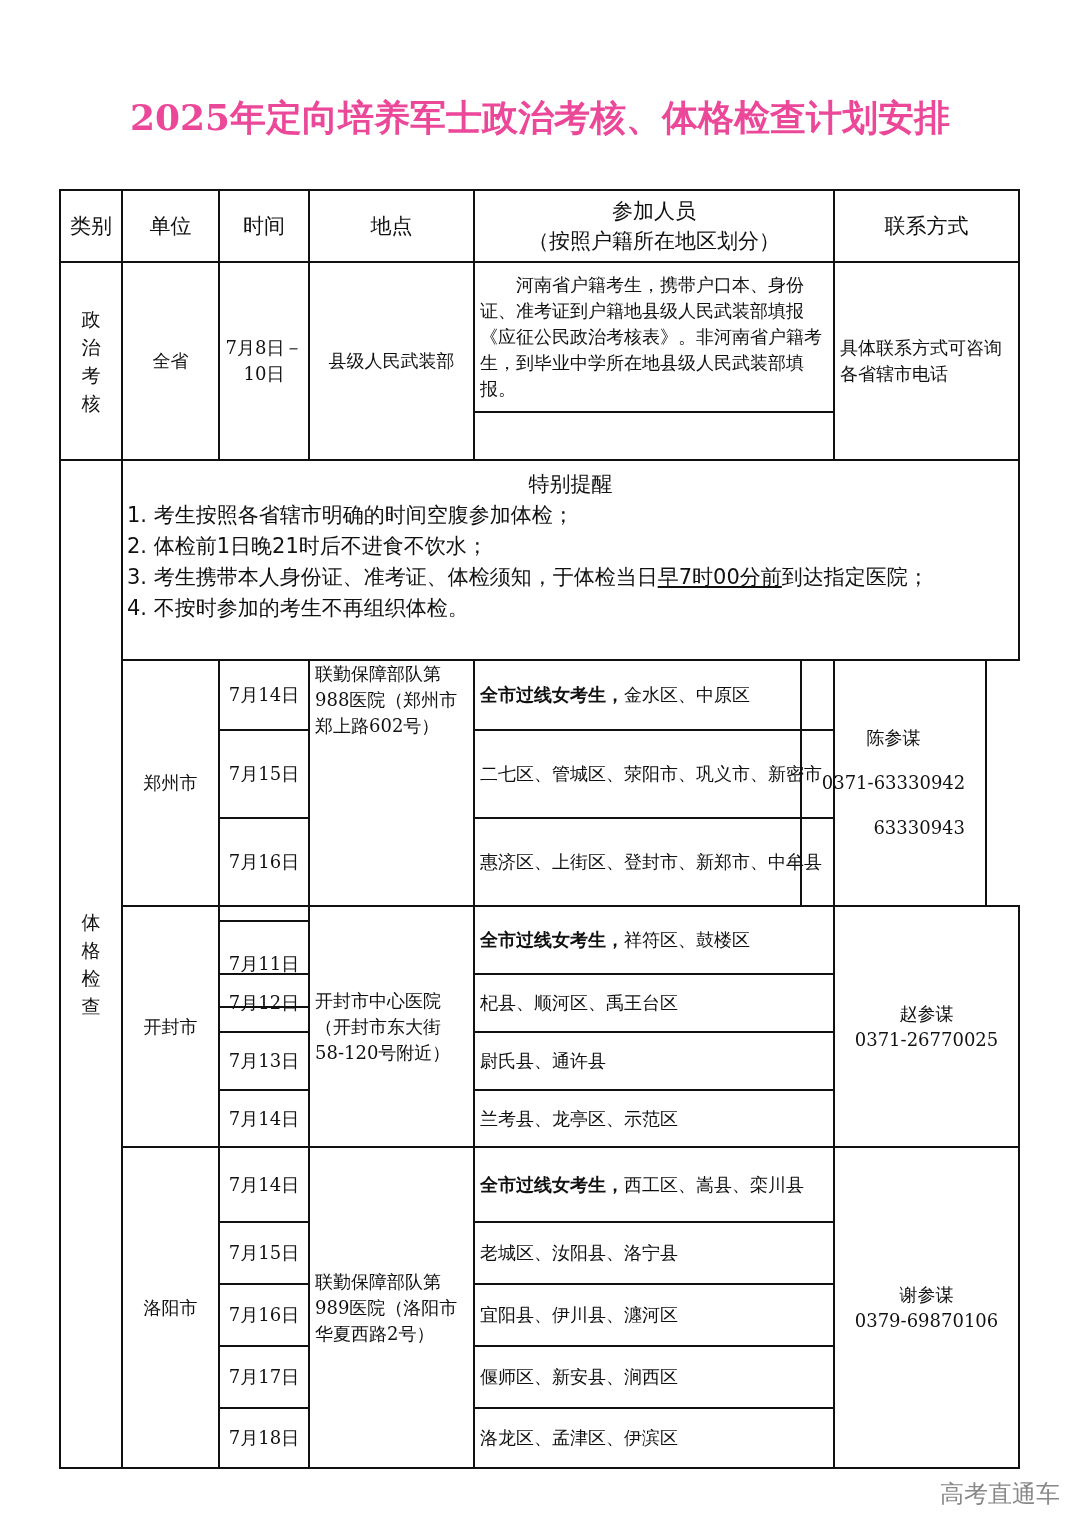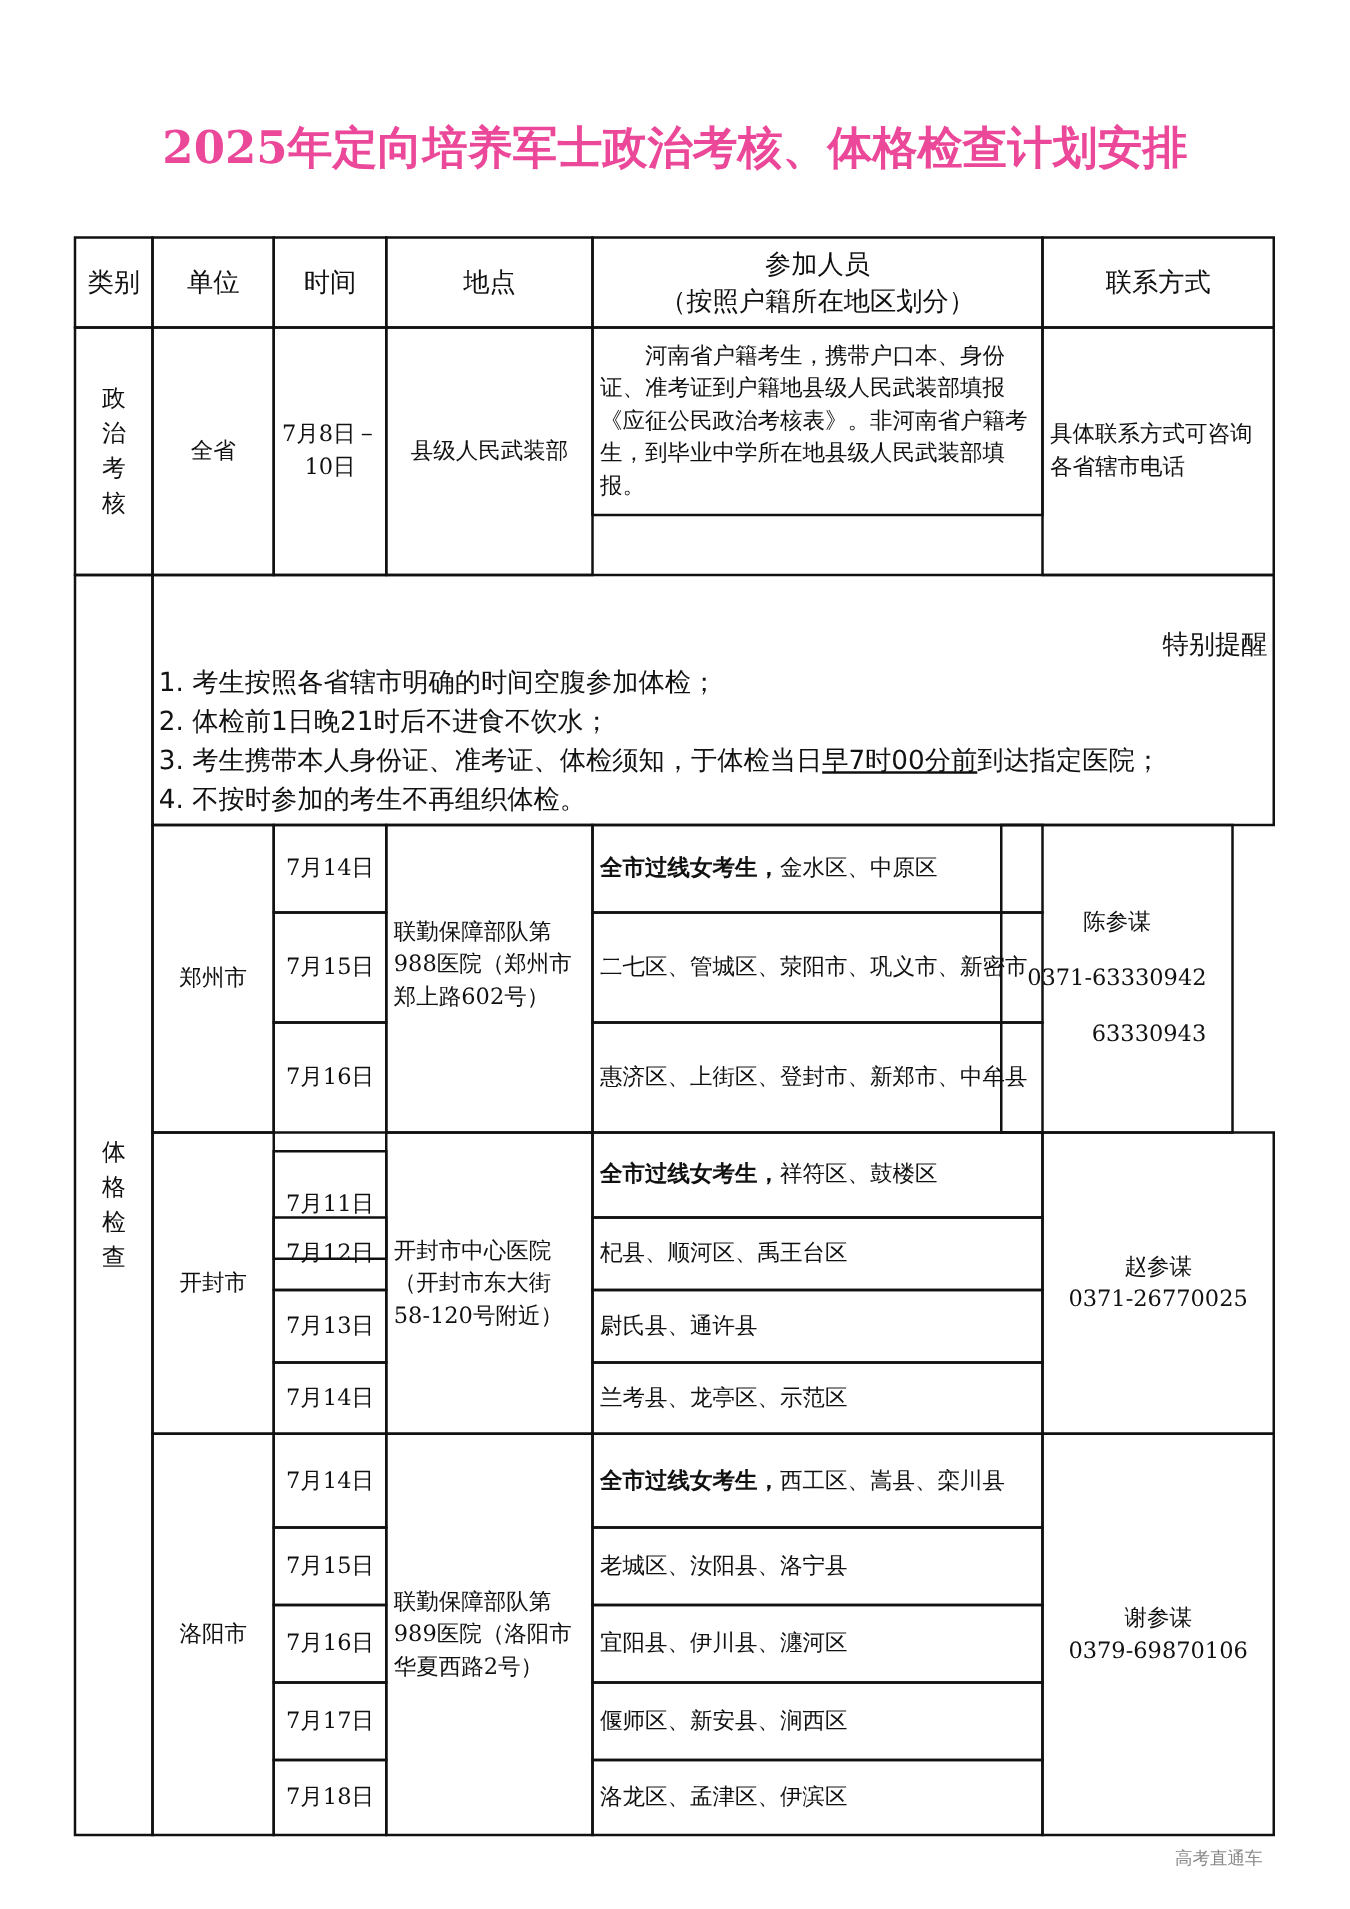--- a/index.html
+++ b/index.html
@@ -9,24 +9,24 @@
              font-size:36px; font-weight:bold; letter-spacing:0px; color:#ec4899;
              font-family:"DejaVu Serif","Liberation Serif",serif; }
     .cell { position:absolute; box-sizing:border-box; display:flex; align-items:center;
             justify-content:center; text-align:center; font-size:18px; line-height:26px; }
     .b { border:2px solid #111; }
     .hdr { font-family:"DejaVu Sans","Liberation Sans",sans-serif; font-size:21px; line-height:30px; }
     .vert { flex-direction:column; font-size:19px; line-height:28px; }
     .left { justify-content:flex-start; text-align:left; padding-left:5px; padding-right:4px; }
     .notice { position:absolute; box-sizing:border-box; font-family:"DejaVu Sans","Liberation Sans",sans-serif;
               font-size:21px; line-height:31px; padding:8px 4px 0 4px; }
-    .notice .nt { text-align:right;margin-top:31px; }
+    .notice .nt { text-align:center; }
     .notice .u { text-decoration:underline; }
     .bold { font-weight:bold; }
-    .watermark { position:absolute; left:940px; top:1478px; font-size:14px; color:#888;
+    .watermark { position:absolute; left:940px; top:1478px; font-size:24px; color:#888;
                  font-family:"DejaVu Sans","Liberation Sans",sans-serif; }
     .contact { flex-direction:column; }
     .contact span { display:block; }
   </style>
 </head>
 <body>
 
 <div class="title">2025年定向培养军士政治考核、体格检查计划安排</div>
 
 <div>
@@ -70,21 +70,21 @@
     <div>1. 考生按照各省辖市明确的时间空腹参加体检；</div>
     <div>2. 体检前1日晚21时后不进食不饮水；</div>
     <div><span>3. 考生携带本人身份证、准考证、体检须知，于体检当日</span><span class="u">早7时00分前</span><span>到达指定医院；</span></div>
     <div>4. 不按时参加的考生不再组织体检。</div>
   </div>
 
   <div class="cell b" style="left:121px;top:659px;width:99px;height:248px;">郑州市</div>
   <div class="cell b" style="left:218px;top:659px;width:92px;height:72px;">7月14日</div>
   <div class="cell b" style="left:218px;top:729px;width:92px;height:90px;">7月15日</div>
   <div class="cell b" style="left:218px;top:817px;width:92px;height:90px;">7月16日</div>
-  <div class="cell b left" style="left:308px;top:659px;width:167px;height:248px;align-items:flex-start;padding-top:72px;">联勤保障部队第988医院（郑州市郑上路602号）</div>
+  <div class="cell b left" style="left:308px;top:659px;width:167px;height:248px;align-items:flex-start;">联勤保障部队第988医院（郑州市郑上路602号）</div>
   <div class="cell b left" style="left:473px;top:659px;width:362px;height:72px;">
     <span><span class="bold">全市过线女考生，</span><span>金水区、中原区</span></span>
   </div>
   <div class="cell b left" style="left:473px;top:729px;width:362px;height:90px;">二七区、管城区、荥阳市、巩义市、新密市</div>
   <div class="cell b left" style="left:473px;top:817px;width:362px;height:90px;">惠济区、上街区、登封市、新郑市、中牟县</div>
   <div class="cell b contact" style="left:800px;top:659px;width:187px;height:248px;gap:19px;">
     <span>陈参谋</span>
     <span>0371-63330942</span>
     <span style="align-self:flex-end;padding-right:20px;">63330943</span>
   </div>

